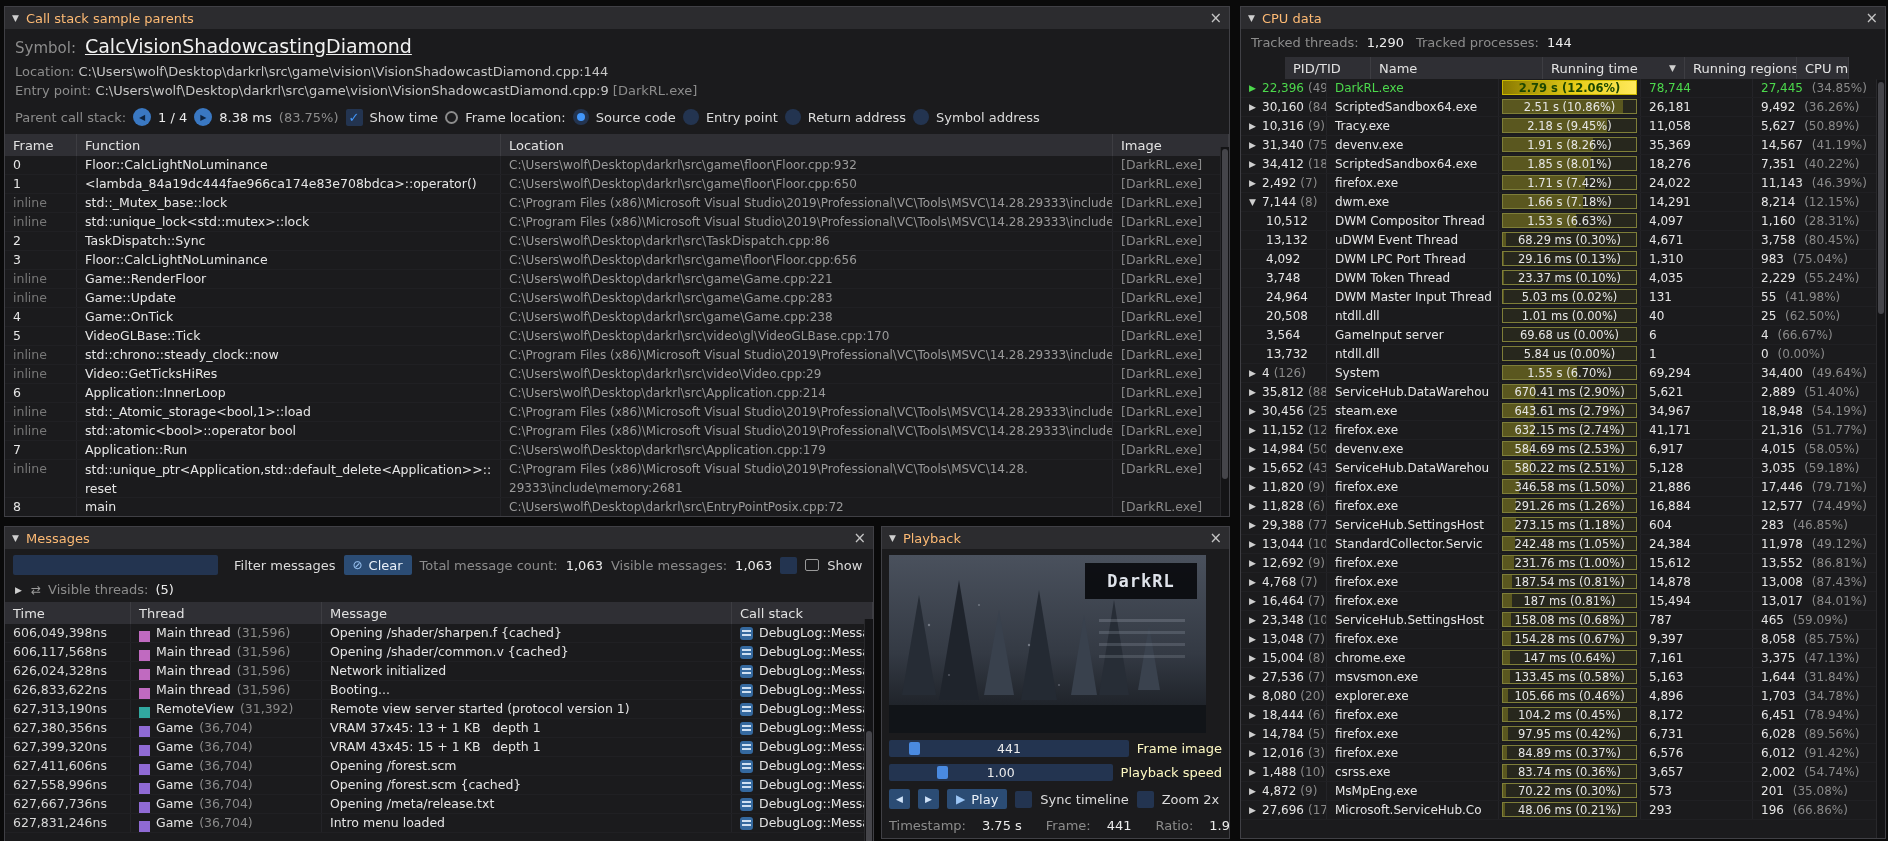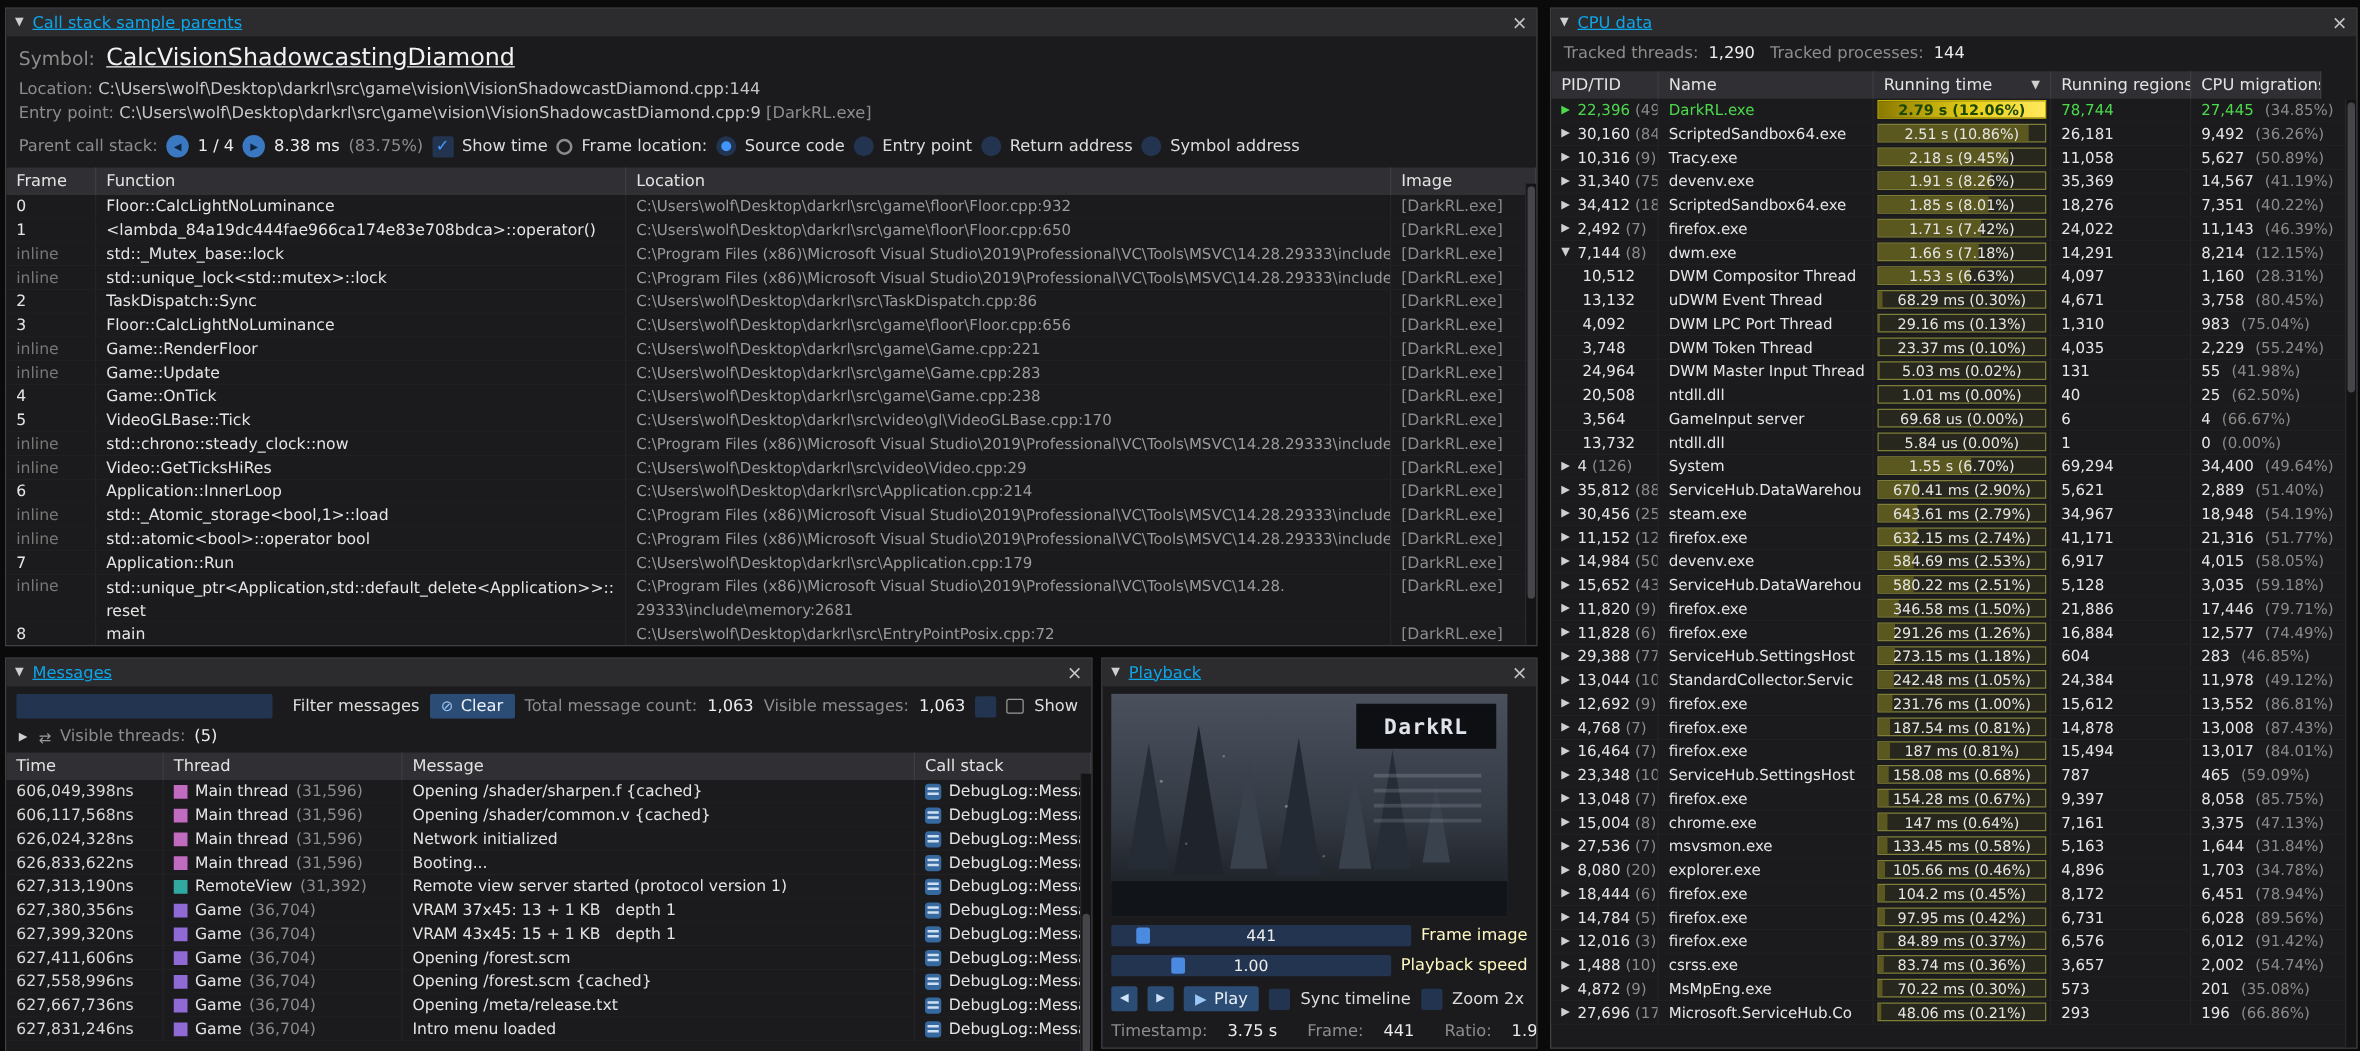--- a/index.html
+++ b/index.html
@@ -2,21 +2,21 @@
 <html><head>
 <meta charset="utf-8">
 <style>
   * { box-sizing: border-box; margin:0; padding:0; }
   html,body { width:1888px; height:841px; overflow:hidden; }
   body { background:#0a0a0a; font-family:"DejaVu Sans","Liberation Sans",sans-serif; font-size:13px; color:#d4d4d4; position:relative; }
 
   .window { position:absolute; background:#1b1b1d; border:1px solid #404045; overflow:hidden; }
   .titlebar { height:22px; background:#2c2c2f; display:flex; align-items:center; gap:7px; padding:0 7px; }
   .tri { font-size:9px; color:#cfcfcf; }
-  .title { font-size:13px; color:#0ea5e9; white-space:nowrap;text-decoration:underline; }
+  .title { font-size:13px; color:#fdba74; white-space:nowrap; }
   .close { margin-left:auto; font-size:15px; color:#c4c4c4; line-height:1; }
 
   .lbl { color:#8c8c8c; white-space:nowrap; }
   .val { color:#ececec; white-space:nowrap; }
 
   
   .thead { display:grid; background:#2f2f34; height:22px; line-height:21px; color:#e2e2e2; }
   .th { padding:0 8px; border-right:1px solid #3d3d42; overflow:hidden; white-space:nowrap; display:flex; align-items:center; }
   .th .sortarrow { margin-left:auto; font-size:9px; color:#cfcfcf; }
   .tbody { overflow:hidden; }
@@ -55,21 +55,21 @@
   .btn { display:inline-flex; align-items:center; gap:6px; background:#2b4c74; border-radius:2px; height:20px; padding:0 9px; color:#eaf1f9; white-space:nowrap; flex:none; }
   .bicon { color:#9cc6f5; font-size:12px; }
   .tlabel { color:#dcdcdc; white-space:nowrap; }
   .imgicon { width:14px; height:12px; border:1px solid #9a9a9a; border-radius:2px; flex:none; }
   .msg-threads { display:flex; align-items:center; gap:7px; margin:1px 10px 4px 10px; height:17px; }
   .exp { font-size:9px; color:#cfcfcf; width:9px; flex:none; }
   .shuffle { color:#9a9a9a; font-size:12px; }
 
   .msg-grid { grid-template-columns:126px 191px 410px 1fr; }
   .m-time { color:#d8d8d8; }
-  .m-thread { display:flex; align-items:center; gap:6px; }
+  .m-thread { display:flex; align-items:flex-end; gap:6px; }
   .tsq { width:11px; height:11px; flex:none; }
   .tname { color:#e4e4e4; }
   .ttid { color:#8a8a8a; }
   .m-msg { color:#e4e4e4; white-space:pre; }
   .m-cs { display:flex; align-items:center; }
   .csicon { width:13px; height:13px; background:#35699f; border-radius:3px; position:relative; margin-right:6px; flex:none; }
   .csicon::before { content:""; position:absolute; left:2px; right:2px; top:3px; height:2px; background:#cfe0f2; box-shadow:0 4px 0 #cfe0f2; }
   .cs1 { color:#e4e4e4; flex:none; }
 
   
@@ -556,21 +556,21 @@
     <span class="tri">▼</span>
     <span class="title">CPU data</span>
     <span class="close">×</span>
   </div>
   <div class="cpuinfo">
     <span class="lbl">Tracked threads:</span>
     <span class="val">1,290</span>
     <span class="lbl" style="margin-left:4px;">Tracked processes:</span>
     <span class="val">144</span>
   </div>
-  <div class="thead cpu-grid" style="width:616px;">
+  <div class="thead cpu-grid" style="width:564px;margin-left:44px;">
     <div class="th">PID/TID</div>
     <div class="th">Name</div>
     <div class="th">
       <span>Running time</span>
       <span class="sortarrow">▼</span>
     </div>
     <div class="th">Running regions</div>
     <div class="th">CPU migrations</div>
   </div>
   <div class="tbody" style="width:636px; height:760px;">

